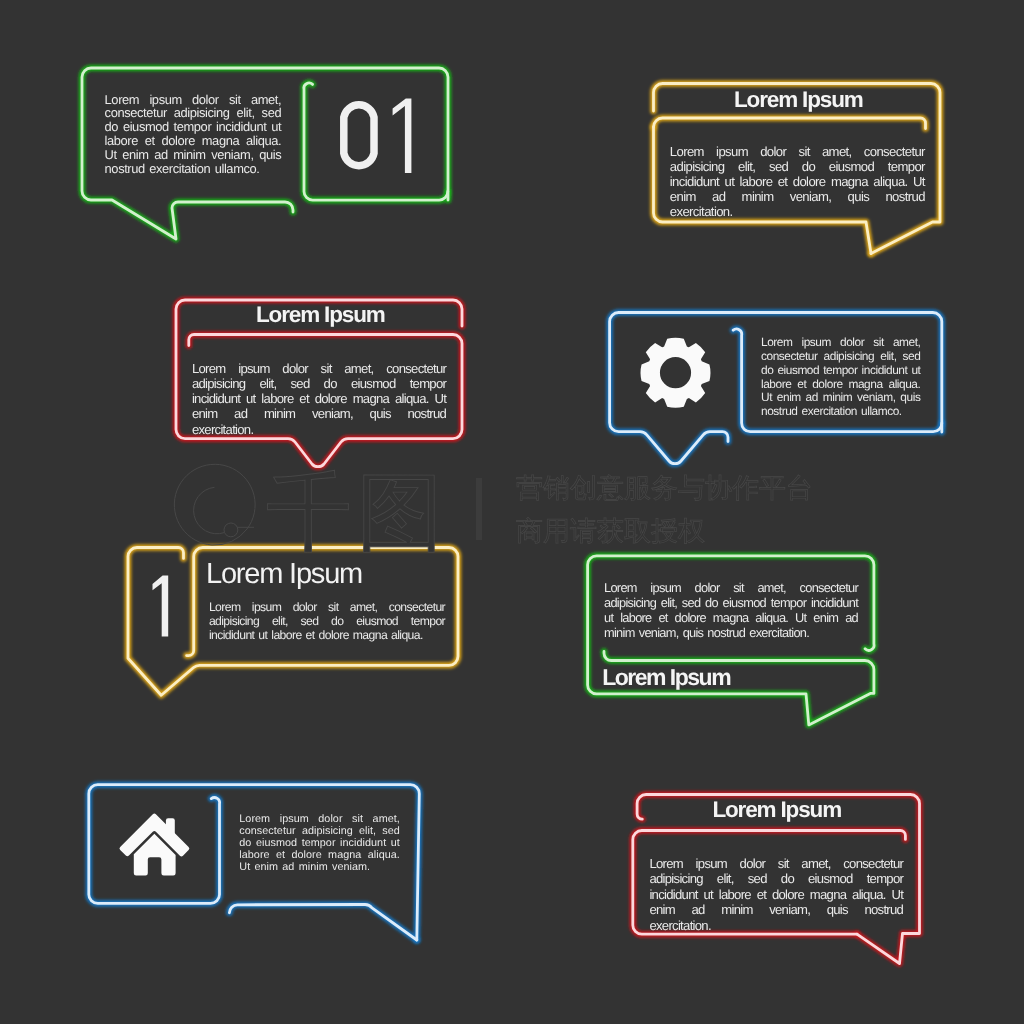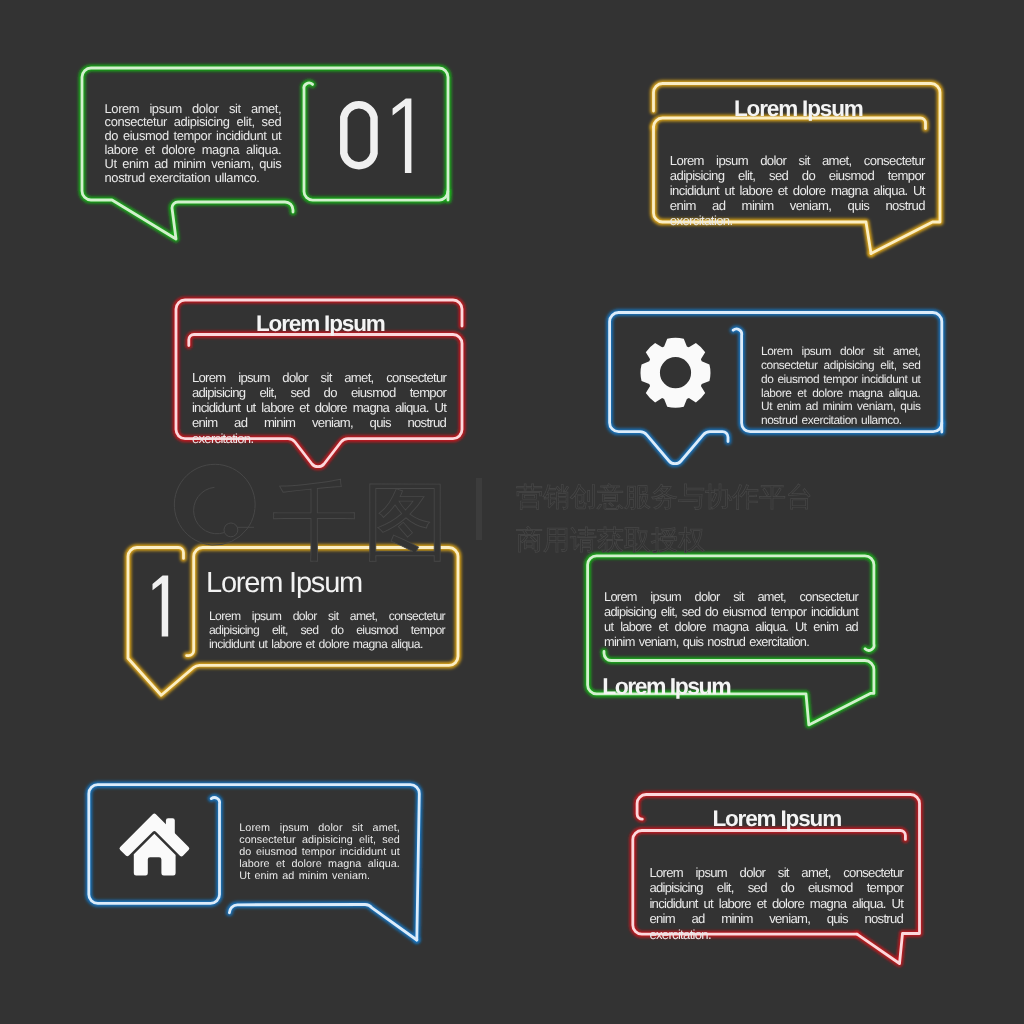--- a/index.html
+++ b/index.html
@@ -1,20 +1,20 @@
 <!DOCTYPE html>
 <html><head>
 <meta charset="utf-8">
 <style>
   html,body{margin:0;padding:0;}
   body{width:1024px;height:1024px;overflow:hidden;background:#333333;
        font-family:"Liberation Sans",sans-serif;-webkit-font-smoothing:antialiased;text-rendering:geometricPrecision;}
   #stage{position:relative;width:1024px;height:1024px;background:#333333;overflow:hidden;}
   svg.layer{position:absolute;left:0;top:0;width:1024px;height:1024px;}
-  .txt{position:absolute;color:#e9e9e9;-webkit-font-smoothing:antialiased;transform:translateZ(0);margin-top:9px;}
+  .txt{position:absolute;color:#e9e9e9;-webkit-font-smoothing:antialiased;transform:translateZ(0);}
   .body{font-size:12.5px;line-height:13.8px;text-align:justify;word-spacing:1.2px;
         text-align-last:left;letter-spacing:0px;}
   .ttl{font-weight:bold;text-align:left;color:#f4f4f4;white-space:nowrap;}
   .wm-line{font-size:27px;line-height:29px;color:#333333;-webkit-text-stroke:0.7px #474747;
            white-space:nowrap;letter-spacing:0px;}
   .wm-brand{font-size:86px;line-height:86px;color:#333333;-webkit-text-stroke:0.9px #474747;
             white-space:nowrap;letter-spacing:5px;}
   .wm-bar{position:absolute;left:476px;top:478px;width:6px;height:62px;background:#3c3c3c;}
 </style>
 </head>
@@ -64,21 +64,21 @@
   </svg>
 
   <svg class="layer" viewBox="0 0 1024 1024" xmlns="http://www.w3.org/2000/svg">
     <g fill="none" stroke="#474747" stroke-width="1">
       <path d="M247 529 A40.4 40.4 0 1 0 212 545 A40.4 40.4 0 0 0 247 529 Z"></path>
       <path d="M214.5 487.3 A23.3 23.3 0 1 0 224.5 532.5"></path>
       <path d="M224.5 532.5 A6.6 6.6 0 1 0 237.3 527.3 A6.6 6.6 0 0 0 224.5 532.5 Z"></path>
       <path d="M237 527.3 L254 527.3"></path>
     </g>
   </svg>
-  <div class="txt wm-brand" style="left:272px;top:470px;">千图</div>
+  <div class="txt wm-brand" style="left:266px;top:470px;">千图</div>
   <div class="wm-bar"></div>
   <div class="txt wm-line" style="left:516px;top:474px;">营销创意服务与协作平台</div>
   <div class="txt wm-line" style="left:516px;top:517px;">商用请获取授权</div>
 
   <div class="txt body" style="left:104.6px;top:92.7px;width:176.6px;font-size:12.9px;letter-spacing:-0.4px;line-height:13.8px;">Lorem ipsum dolor sit amet, consectetur adipisicing elit, sed do eiusmod tempor incididunt ut labore et dolore magna aliqua. Ut enim ad minim veniam, quis nostrud exercitation ullamco.</div>
   <svg class="layer" viewBox="0 0 1024 1024" xmlns="http://www.w3.org/2000/svg">
     <title>01</title>
     <path d="M343.8 117.2 A15.4 15.4 0 0 1 374.0 117.2 L374.0 153.3 A15.4 15.4 0 0 1 343.8 153.3 Z" fill="none" stroke="#f0f0f0" stroke-width="7.5"></path>
     <path d="M411.4 98.4 L405.8 98.4 L392.6 108.6 L392.6 115.4 L404.9 106.0 L404.9 172.9 L411.4 172.9 Z" fill="#f0f0f0"></path>
   </svg>

